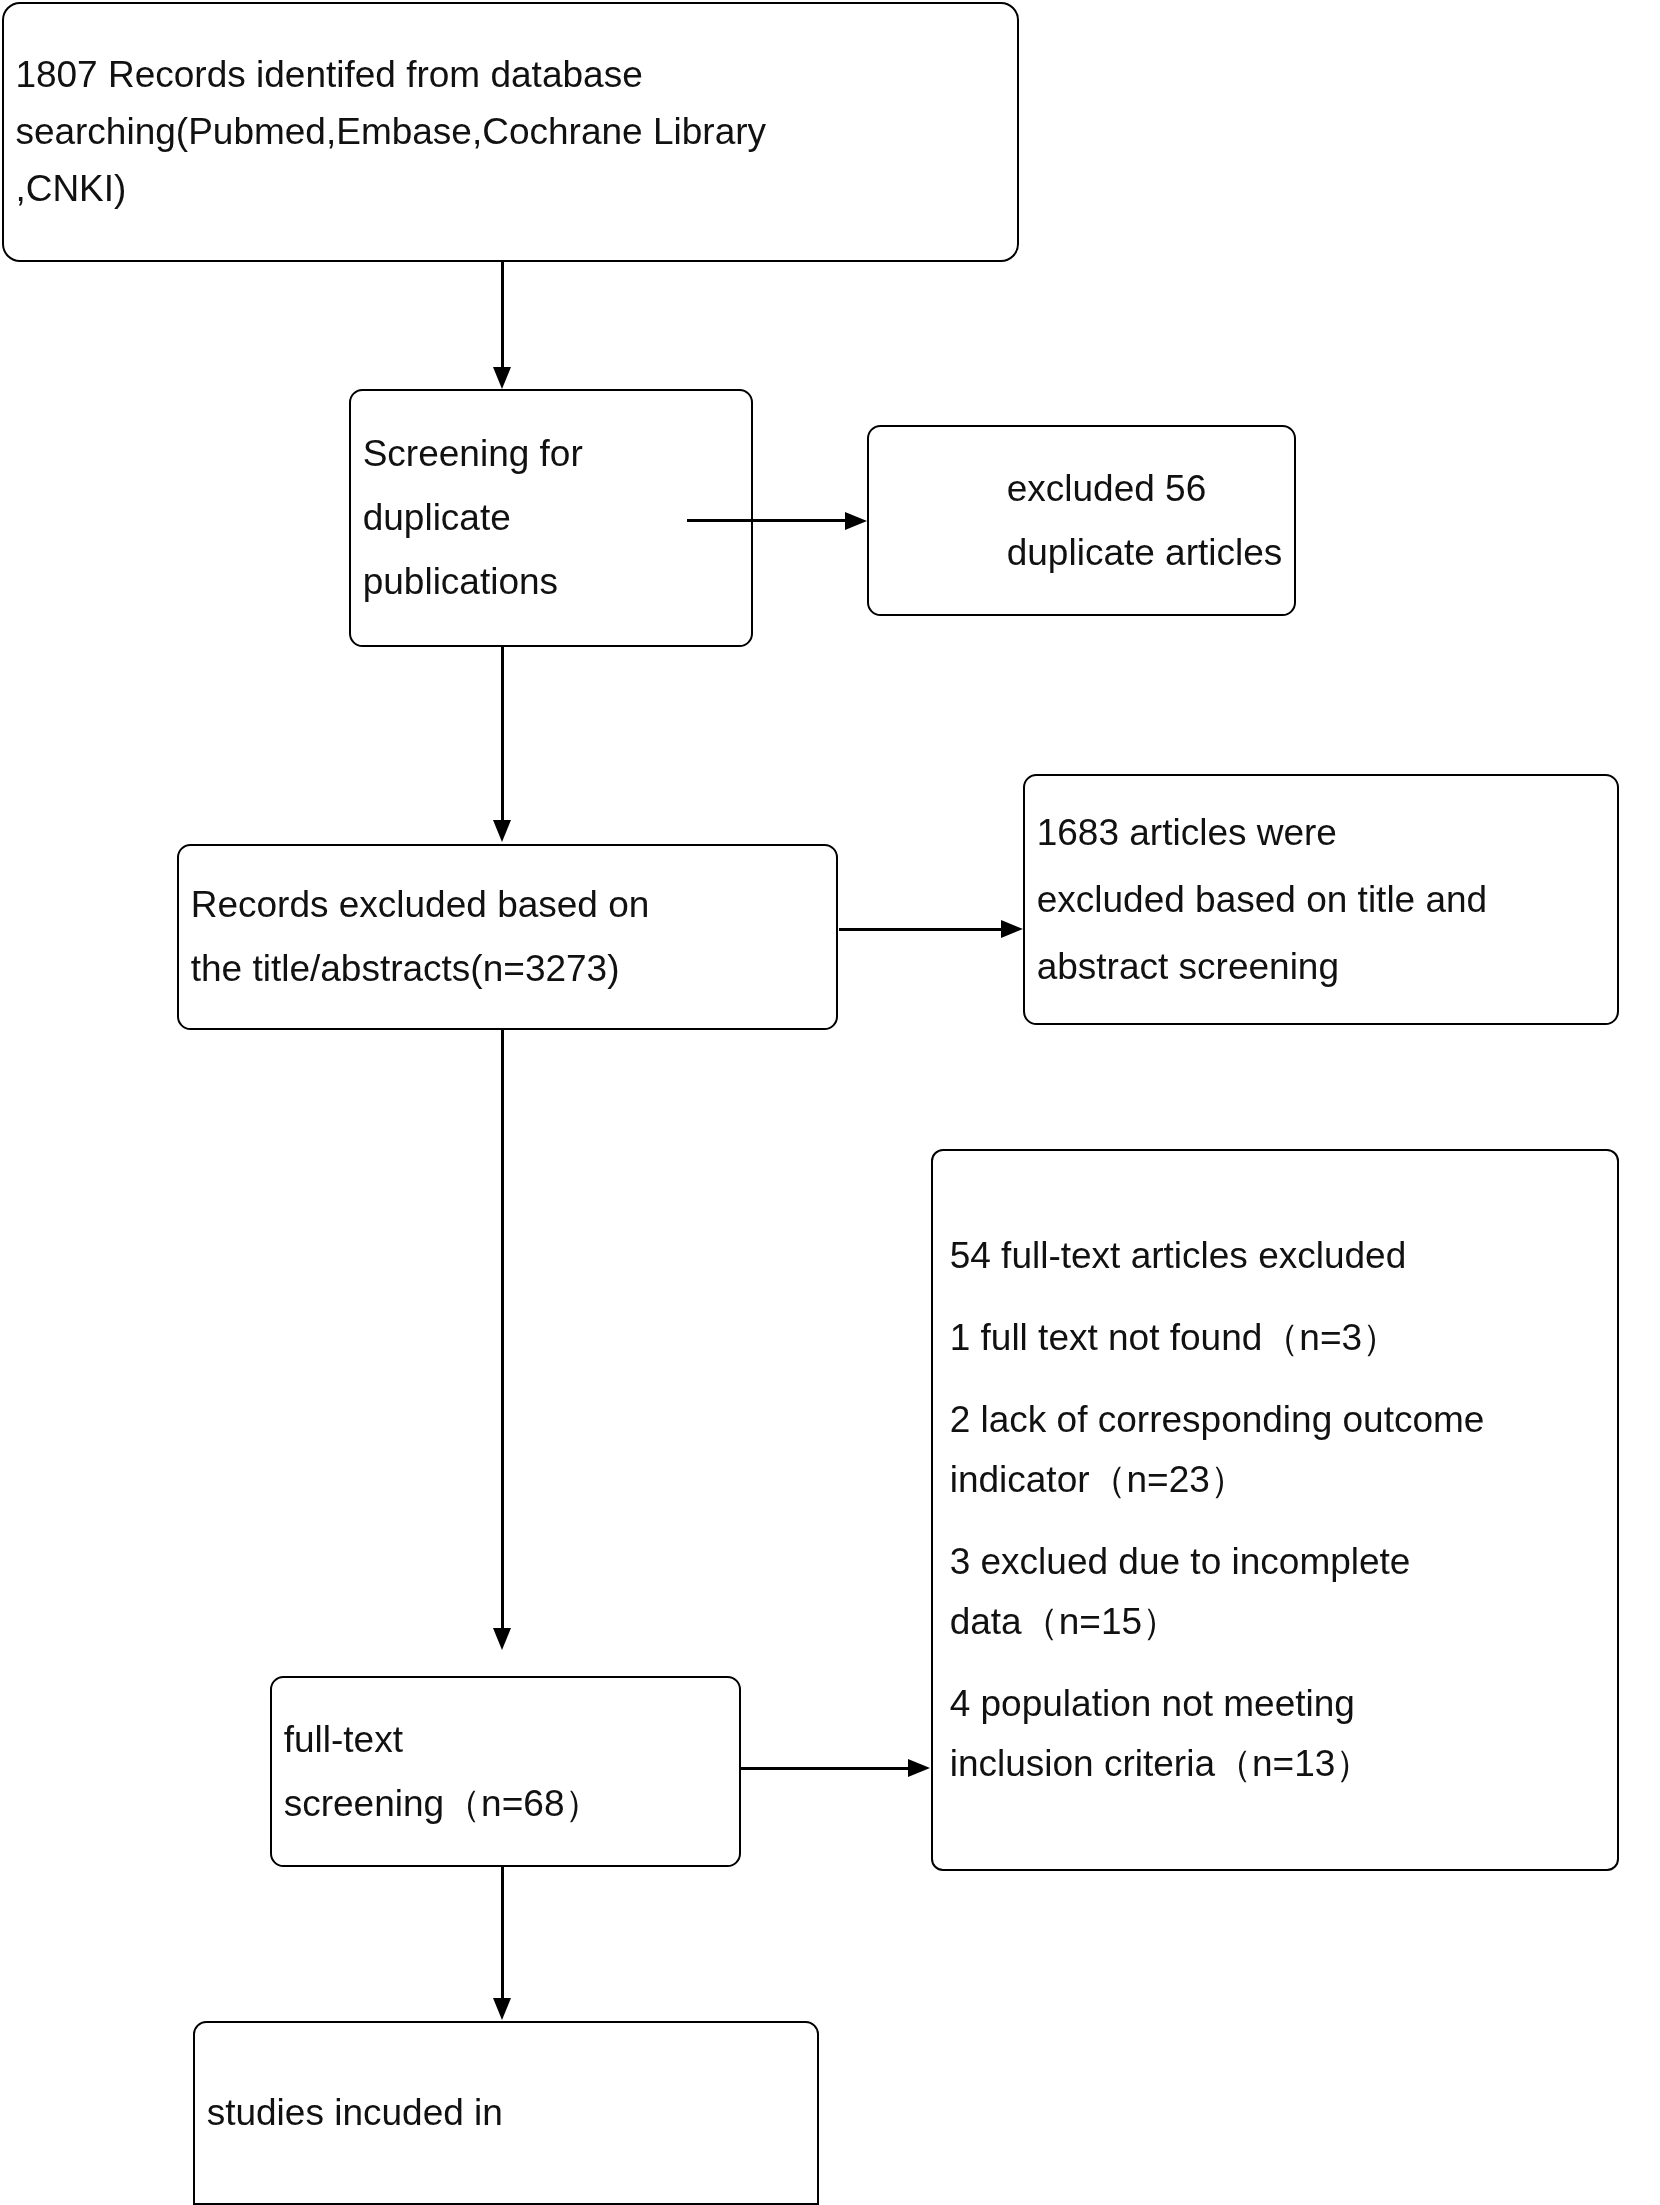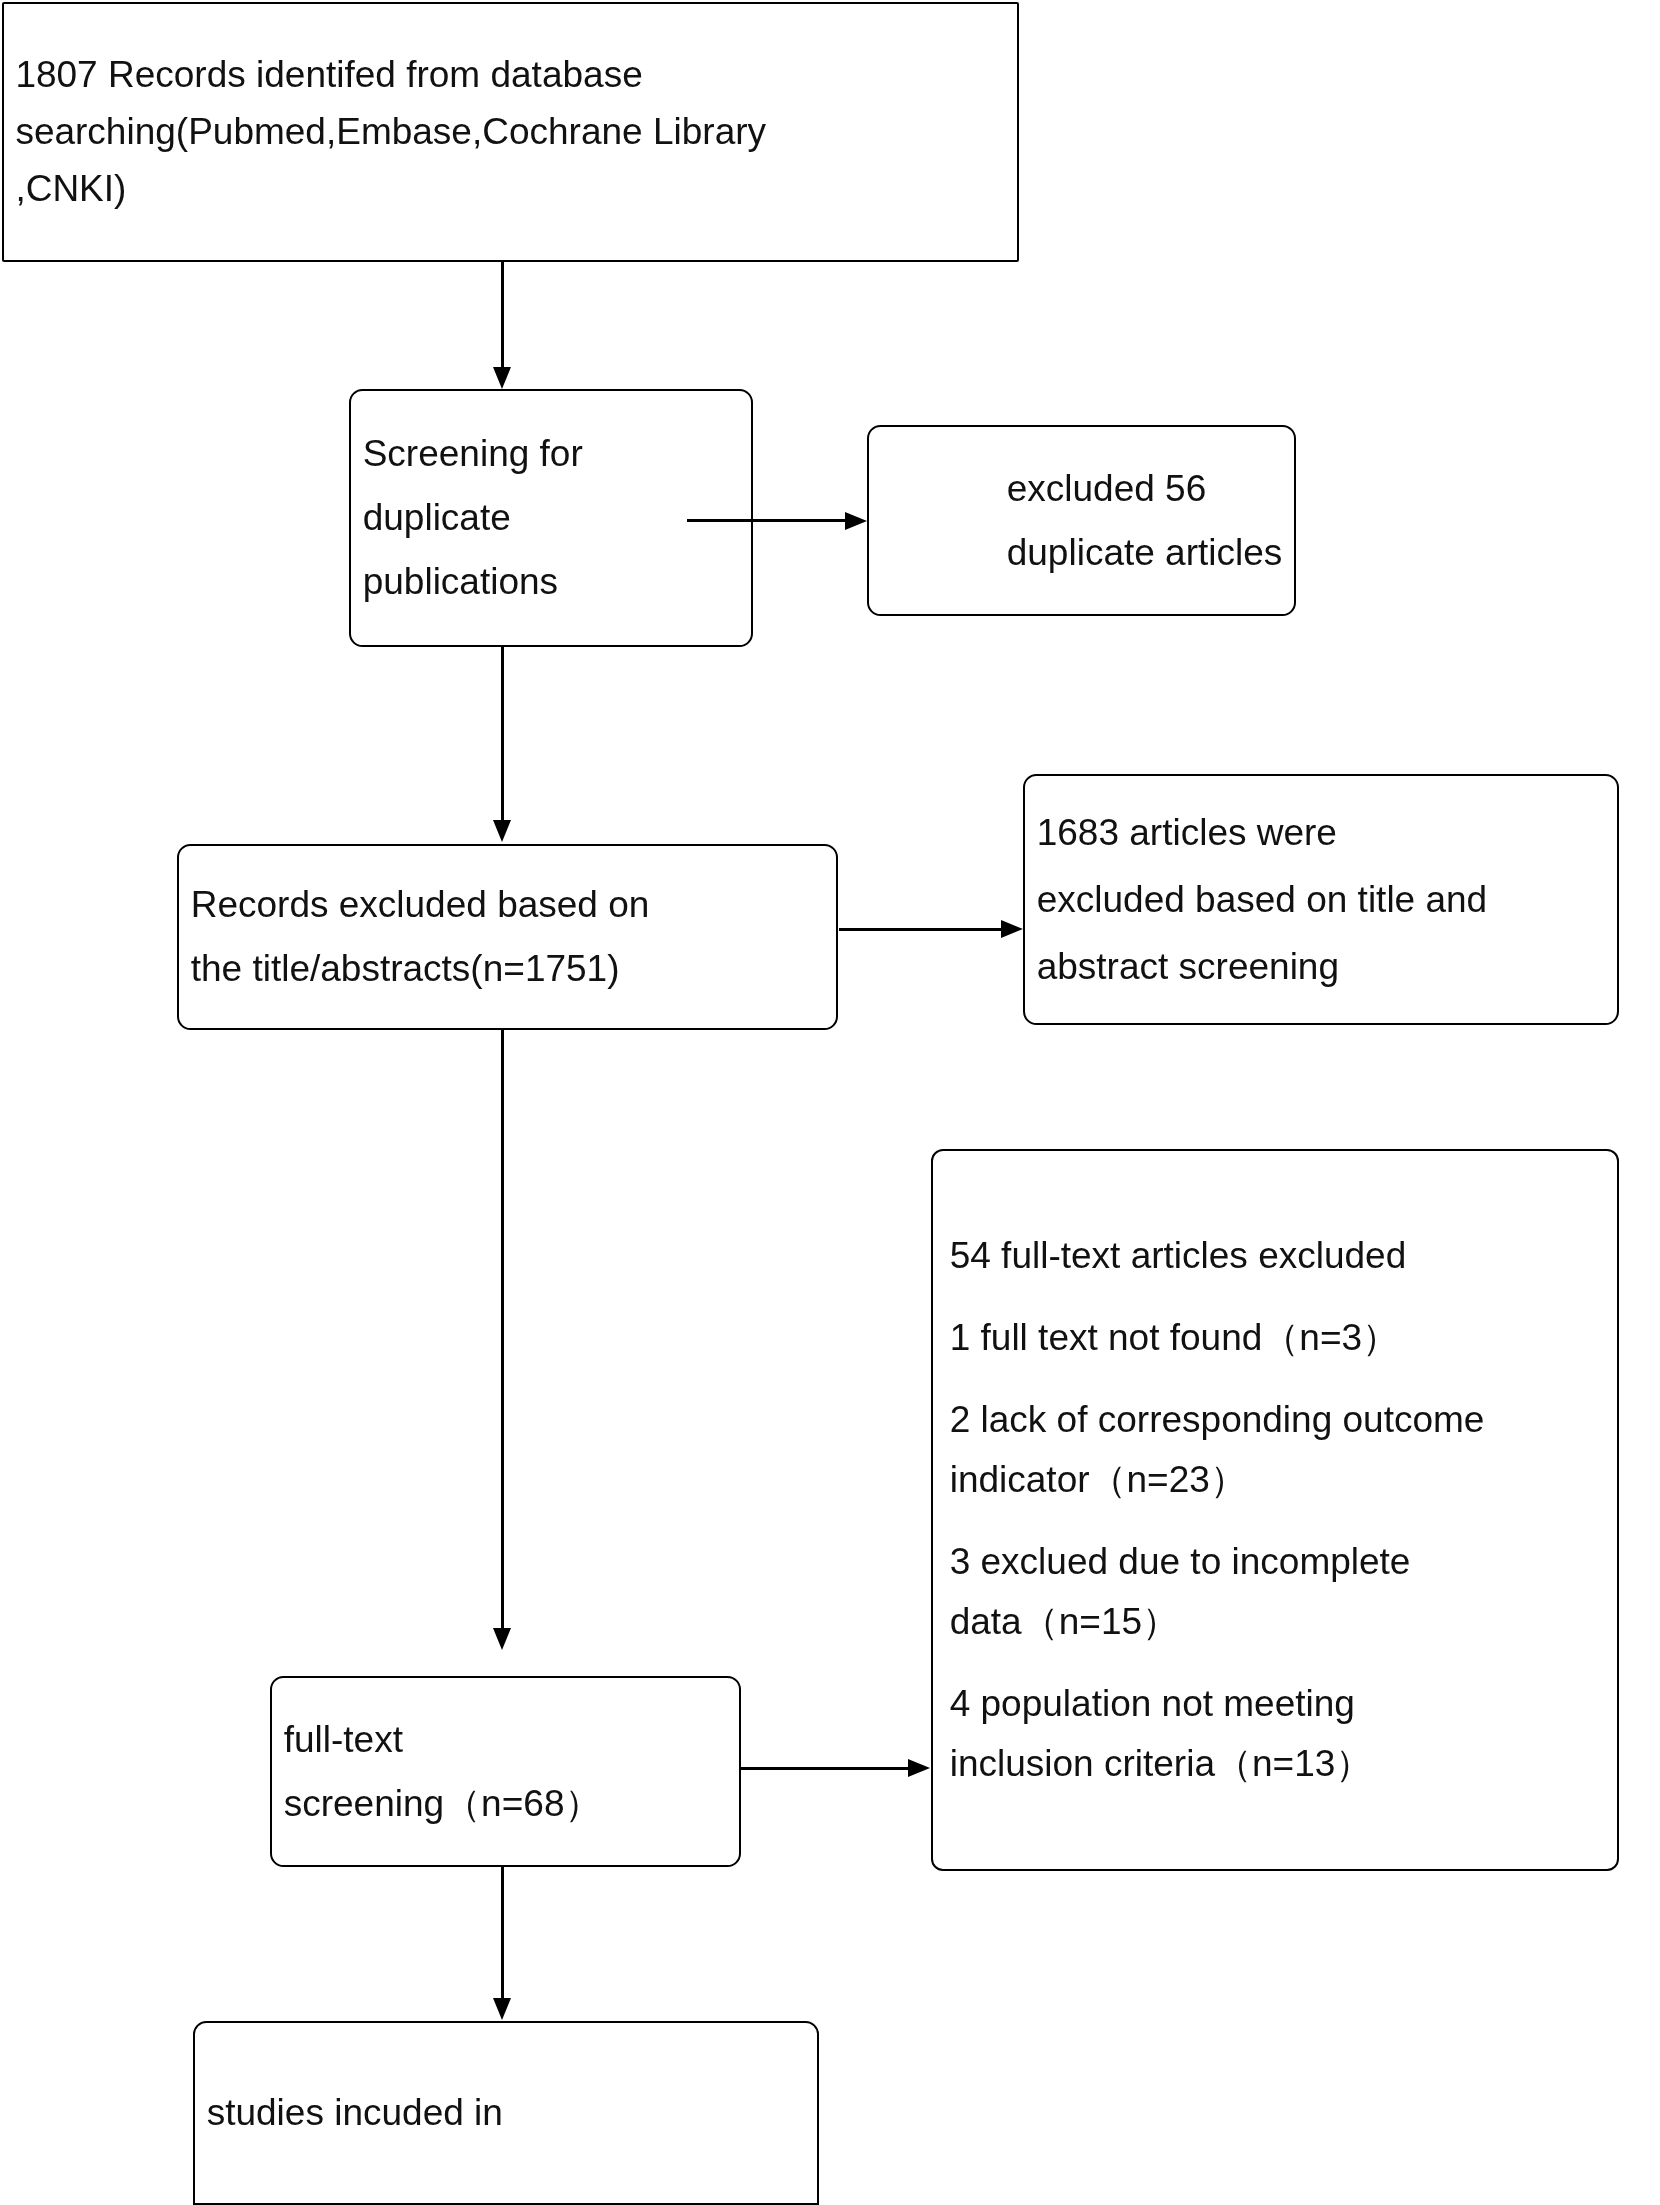--- a/index.html
+++ b/index.html
@@ -30,21 +30,21 @@
     display: block;
     padding: 0 11.7px;
   }
   .node .line {
     display: block;
     color: #111111;
     white-space: pre;
   }
 
   
-  #node-identified       { left: 1.7px;    top: 1.7px;    width: 1017px; height: 260px; border-radius: 2px; }
+  #node-identified       { left: 1.7px;    top: 1.7px;    width: 1017px; height: 260px; border-radius: 18px; }
   #node-identified .line { font-size: 37px; line-height: 57px; }
 
   #node-duplicate-screen { left: 349px;  top: 389px;  width: 404px;  height: 258px; }
   #node-duplicate-screen .line { font-size: 37px; line-height: 64px; }
 
   #node-duplicate-excl   { left: 867px; top: 425px;  width: 429px;  height: 191px; align-items: flex-end; }
   #node-duplicate-excl .line { font-size: 37px; line-height: 64px; }
 
   #node-title-abstract   { left: 177px;  top: 844px; width: 661px;  height: 186px; }
   #node-title-abstract .line { font-size: 37px; line-height: 64px; }
@@ -125,21 +125,21 @@
       <span class="line">duplicate articles</span>
     </span>
   </div>
 
   <div class="vline" style="left:501px; top:647px; height:174px;"></div>
   <div class="arrow-down" style="left:493px; top:820px;"></div>
 
   <div class="node" id="node-title-abstract">
     <span class="lines">
       <span class="line">Records excluded based on</span>
-      <span class="line">the title/abstracts(n=1751)</span>
+      <span class="line">the title/abstracts(n=3273)</span>
     </span>
   </div>
 
   <div class="hline" style="left:839px; top:928px; width:166px;"></div>
   <div class="arrow-right" style="left:1001px; top:920px;"></div>
 
   <div class="node" id="node-title-excl">
     <span class="lines">
       <span class="line">1683 articles were</span>
       <span class="line">excluded based on title and</span>

